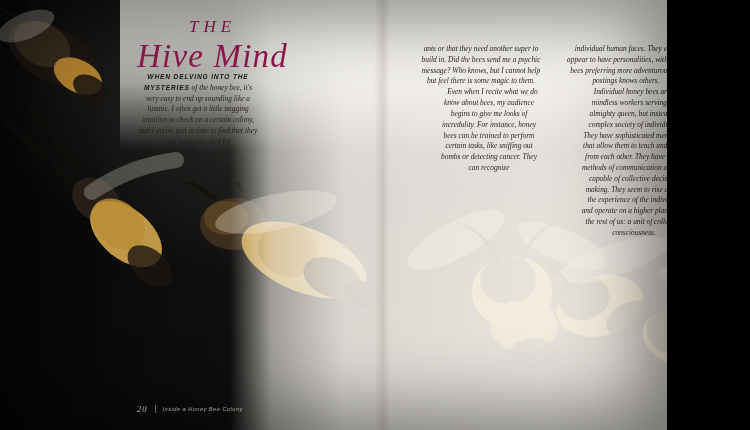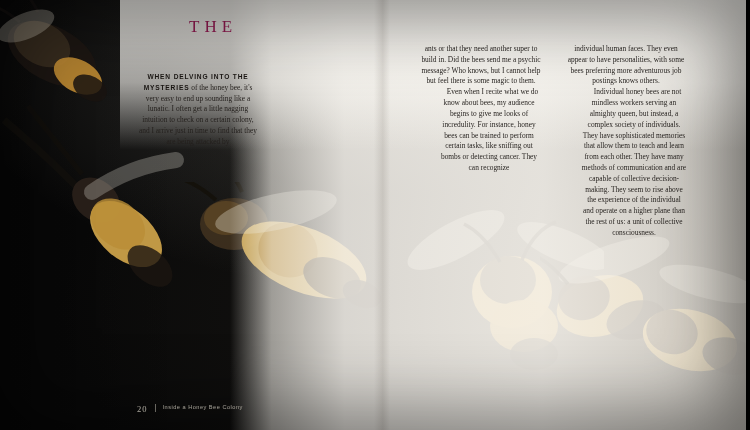--- a/index.html
+++ b/index.html
@@ -5,23 +5,24 @@
   * { box-sizing: border-box; margin: 0; padding: 0; }
   html, body {
     width: 750px; height: 430px;
     overflow: hidden;
     background: #000;
     font-family: "Liberation Serif", serif;
   }
 
   .spread {
     position: relative;
-    width: 746px; height: 430px;
+    width: 667px; height: 430px;
     background: #0a0a0a;
     overflow: hidden;
+    font-style: italic;
   }
 
   
   .photo {
     position: absolute; inset: 0;
     background:
       
       radial-gradient(circle at 36% 46%, rgba(255,250,235,0.55) 0%, rgba(255,245,220,0.18) 14%, rgba(0,0,0,0) 34%),
       
       radial-gradient(ellipse 40% 45% at 12% 18%, rgba(120,110,95,0.55) 0%, rgba(40,38,34,0.1) 70%, rgba(0,0,0,0) 100%),
@@ -117,21 +118,21 @@
     font-family: "Liberation Sans", sans-serif;
     font-size: 6.6px;
     font-weight: 700;
     letter-spacing: 0.85px;
     color: #1a1613;
   }
 
   
   .folio {
     position: absolute; left: 137px; bottom: 16px;
-    display: flex; gap: 7px;
+    display: flex; align-items: center; gap: 7px;
     color: #e8e2d4;
   }
   .folio-num {
     font-family: "Liberation Serif", serif;
     font-size: 8.5px;
     letter-spacing: 1px;
     opacity: 0.92;
   }
   .folio-rule { width: 1px; height: 8px; background: rgba(232,226,212,0.55); }
   .folio-text {
@@ -229,20 +230,21 @@
       </g>
     </svg>
   </div>
 
   <div class="paper-wash"></div>
   <div class="paper-wash-top"></div>
   <div class="gutter"></div>
 
   <div class="title-block">
     <div class="title-the">THE</div>
+    <div class="title-main">Hive Mind</div>
   </div>
 
   <div class="col col-1">
     <p>
       <span class="dropcap-lead">WHEN DELVING INTO THE MYSTERIES</span>
       <span>of the honey bee, it's very easy to end up sounding like a lunatic. I often get a little nagging intuition to check on a certain colony, and I arrive just in time to find that they are being attacked by</span>
     </p>
   </div>
 
   <div class="col col-2">

